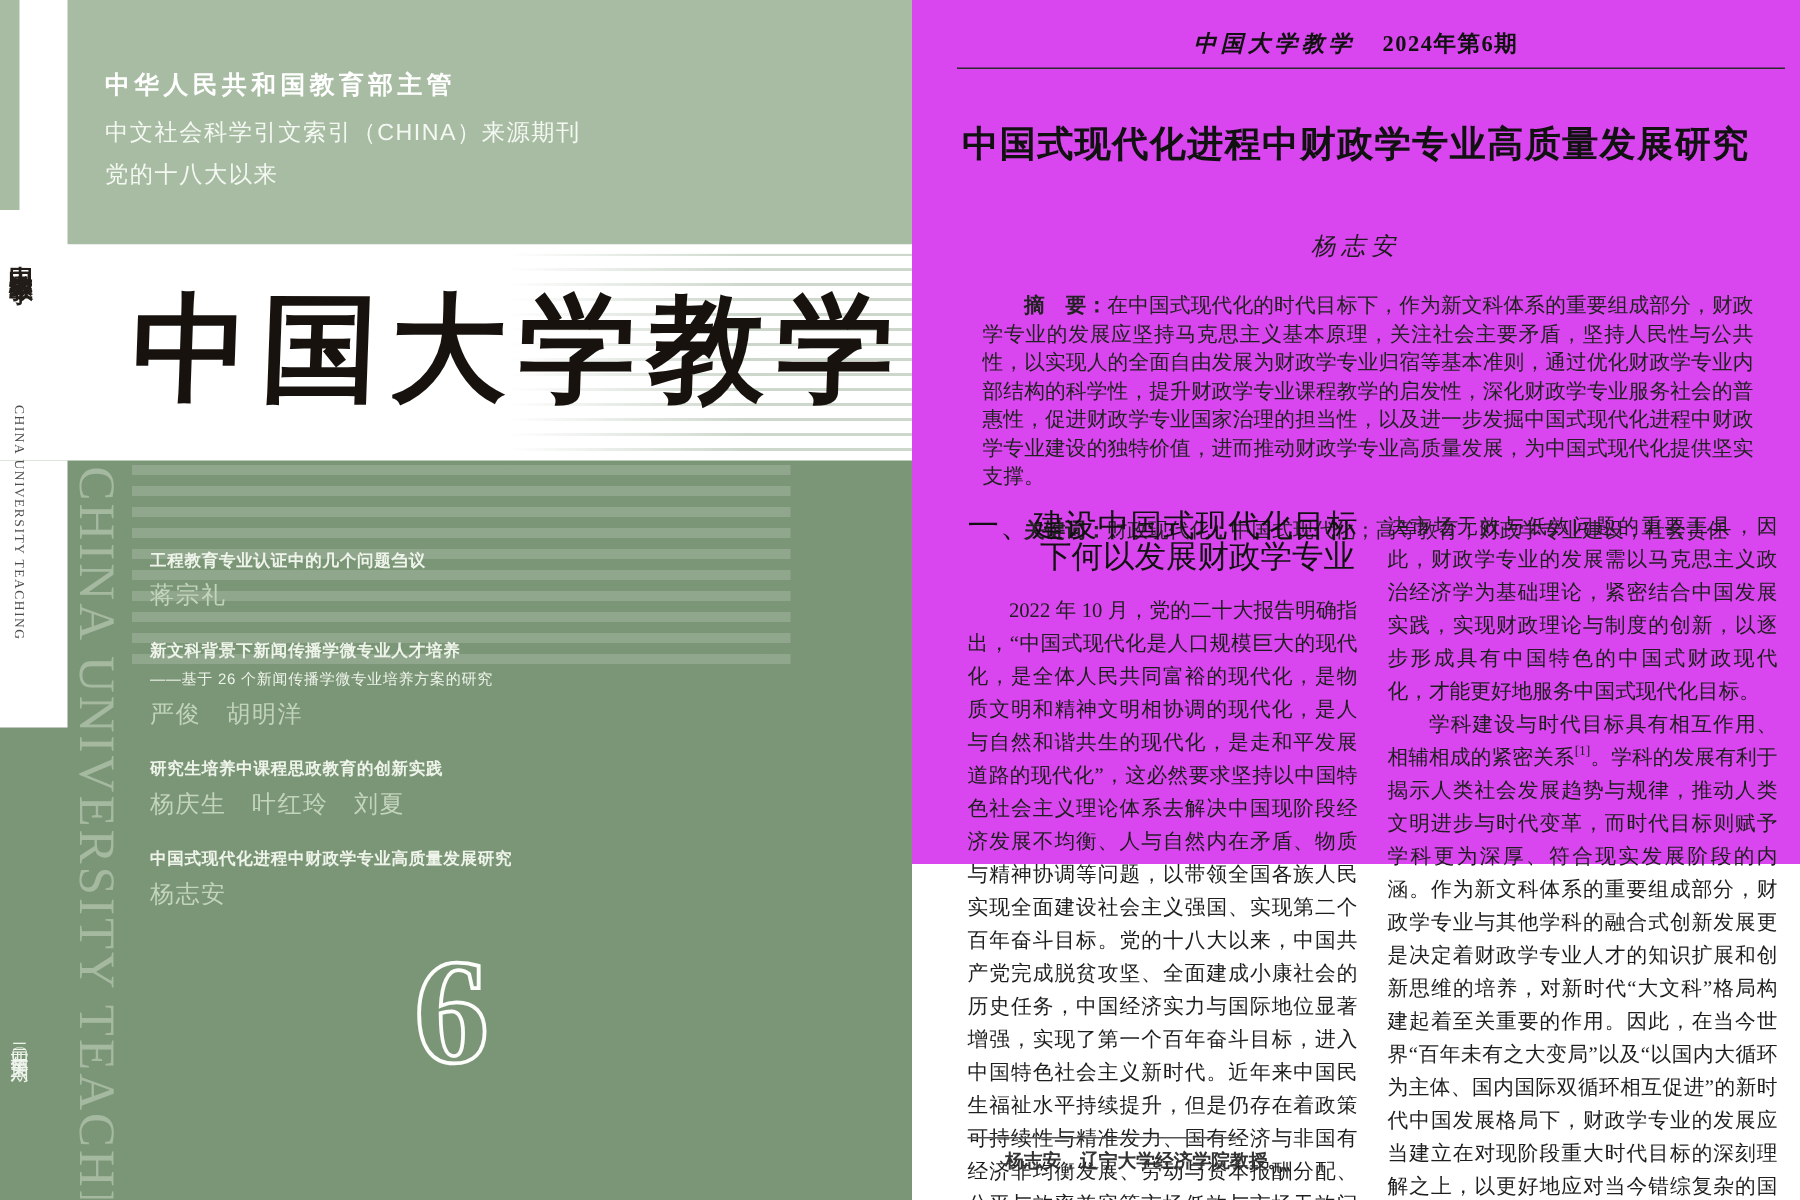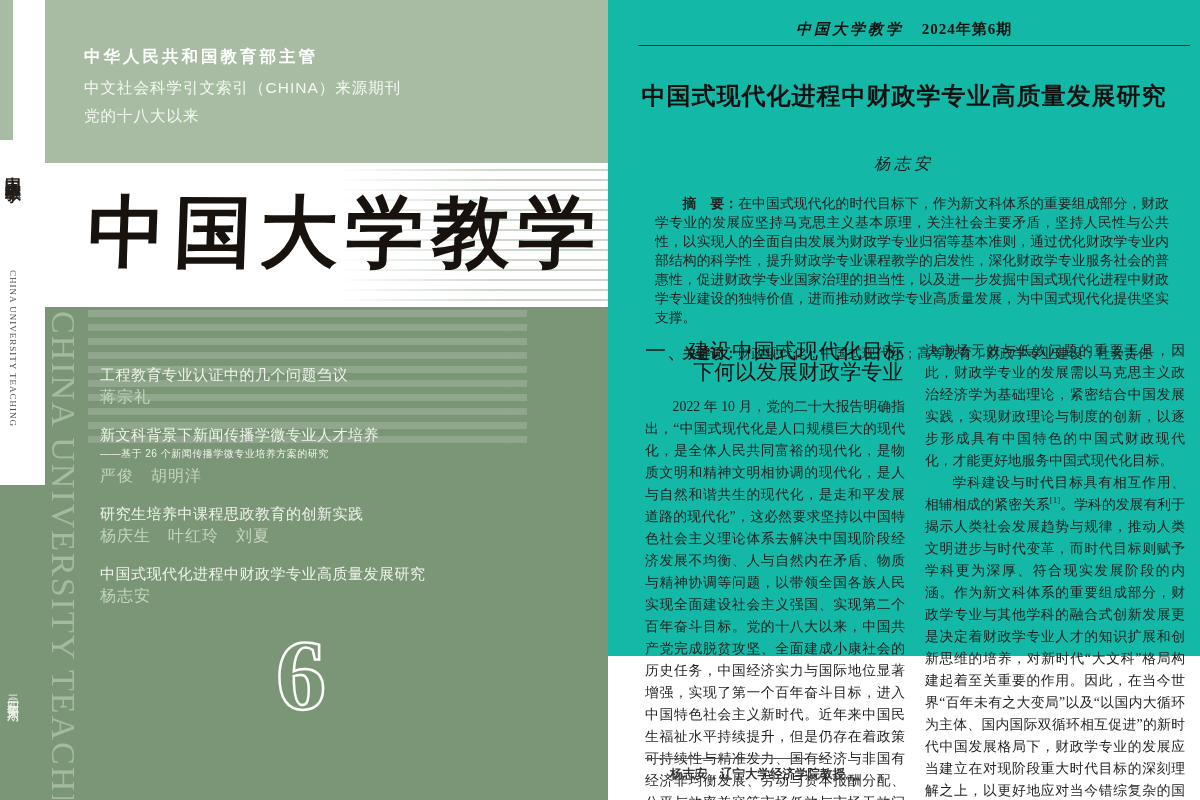--- a/index.html
+++ b/index.html
@@ -6,21 +6,21 @@
   html,body { background:#e8e8e8; }
   .stage {
     position:relative; width:1200px; height:800px; overflow:hidden;
     background:#ffffff; font-family:"Liberation Serif","DejaVu Serif",serif; color:#1c1c1c;
   }
   
   .cover { position:absolute; left:0; top:0; width:608px; height:800px; background:#ffffff; }
   .strip-a { position:absolute; left:0; top:0; width:13px; height:140px; background:#a7bca2; }
   .topblock {
     position:absolute; left:45px; top:0; width:563px; height:163px; background:#a7bca2;
-    padding:46px 0 0 39px; font-family:"Liberation Sans","DejaVu Sans",sans-serif; color:#ffffff;
+    padding:46px 0 0 25px; font-family:"Liberation Sans","DejaVu Sans",sans-serif; color:#ffffff;
   }
   .m1 { font-size:16.5px; font-weight:bold; letter-spacing:3px; margin-bottom:10px; }
   .m2, .m3 { font-size:15.5px; letter-spacing:1px; margin-bottom:7px; color:#f4f8f2; }
   .band { position:absolute; left:0; top:163px; width:608px; height:144px; background:#ffffff; }
   .pinstripes {
     position:absolute; right:0; top:6px; width:270px; height:132px;
     background:repeating-linear-gradient(to bottom, rgba(123,149,119,0.38) 0 2px, transparent 2px 10px);
     -webkit-mask-image:linear-gradient(to right, transparent, #000 60%);
     mask-image:linear-gradient(to right, transparent, #000 60%);
   }
@@ -36,21 +36,21 @@
     position:absolute; left:88px; top:3px; width:439px; height:136px;
     background:repeating-linear-gradient(to bottom, rgba(255,255,255,0.16) 0 7px, transparent 7px 14px);
   }
   .watermark {
     position:absolute; left:44px; top:4px; height:488px; overflow:hidden;
     writing-mode:vertical-rl; font-family:"Liberation Serif","DejaVu Serif",serif;
     font-size:34px; letter-spacing:2px; color:rgba(224,236,220,0.42); white-space:nowrap;
   }
   .toc { position:absolute; left:100px; top:58px; width:430px; font-family:"Liberation Sans","DejaVu Sans",sans-serif; }
   .toc-item { margin-bottom:17px; }
-  .toc-title { font-size:15px; color:#eef4ea; letter-spacing:0.5px; line-height:19px; }
+  .toc-title { font-size:11px; color:#eef4ea; letter-spacing:0.5px; line-height:19px;font-weight:bold; }
   .toc-sub { font-size:10px; color:#eef4ea; letter-spacing:0.5px; line-height:19px; }
   .toc-authors { font-size:16px; color:#c3d4bd; margin-top:3px; letter-spacing:1px; }
   .issue-num {
     position:absolute; left:276px; top:318px; font-size:100px; line-height:1;
     font-family:"Liberation Serif","DejaVu Serif",serif; font-weight:bold;
     color:transparent; -webkit-text-stroke:2.5px #fdfefc;
   }
   .issue-year {
     position:absolute; left:234px; top:404px; font-size:39px; font-weight:bold;
     font-family:"Liberation Serif","DejaVu Serif",serif; color:#fdfefc; letter-spacing:8px;
@@ -62,21 +62,21 @@
   }
   .spine-eng {
     position:absolute; left:8px; top:270px; writing-mode:vertical-rl;
     font-family:"Liberation Serif","DejaVu Serif",serif; font-size:9px;
     letter-spacing:1px; color:#4c4c4c; white-space:nowrap;
   }
   .spine-issue {
     position:absolute; left:7px; top:686px; font-size:12px; color:#eff4ed; letter-spacing:2px; line-height:1;
   }
   
-  .page { position:absolute; left:608px; top:0; width:592px; height:656px; background:#14b8a6; }
+  .page { position:absolute; left:608px; top:0; width:592px; height:576px; background:#d946ef; }
   .pg-header { position:absolute; top:20px; left:0; width:100%; text-align:center; font-size:15px; color:#111; }
   .pg-header .hj { font-weight:bold; font-style:italic; letter-spacing:3px; }
   .pg-header .hi { font-weight:bold; margin-left:14px; letter-spacing:1px; }
   .pg-rule { position:absolute; top:45px; left:30px; width:1150px; max-width:552px; border-top:1.6px solid #2a2a2a; }
   .pg-title {
     position:absolute; top:80px; left:20px; width:552px; text-align:center;
     font-size:24px; font-weight:bold; letter-spacing:1px; color:#111;
     font-family:"Liberation Sans","DejaVu Sans",sans-serif;
   }
   .pg-author { position:absolute; top:154px; left:0; width:100%; text-align:center; font-size:16px; font-style:italic; letter-spacing:4px; }

